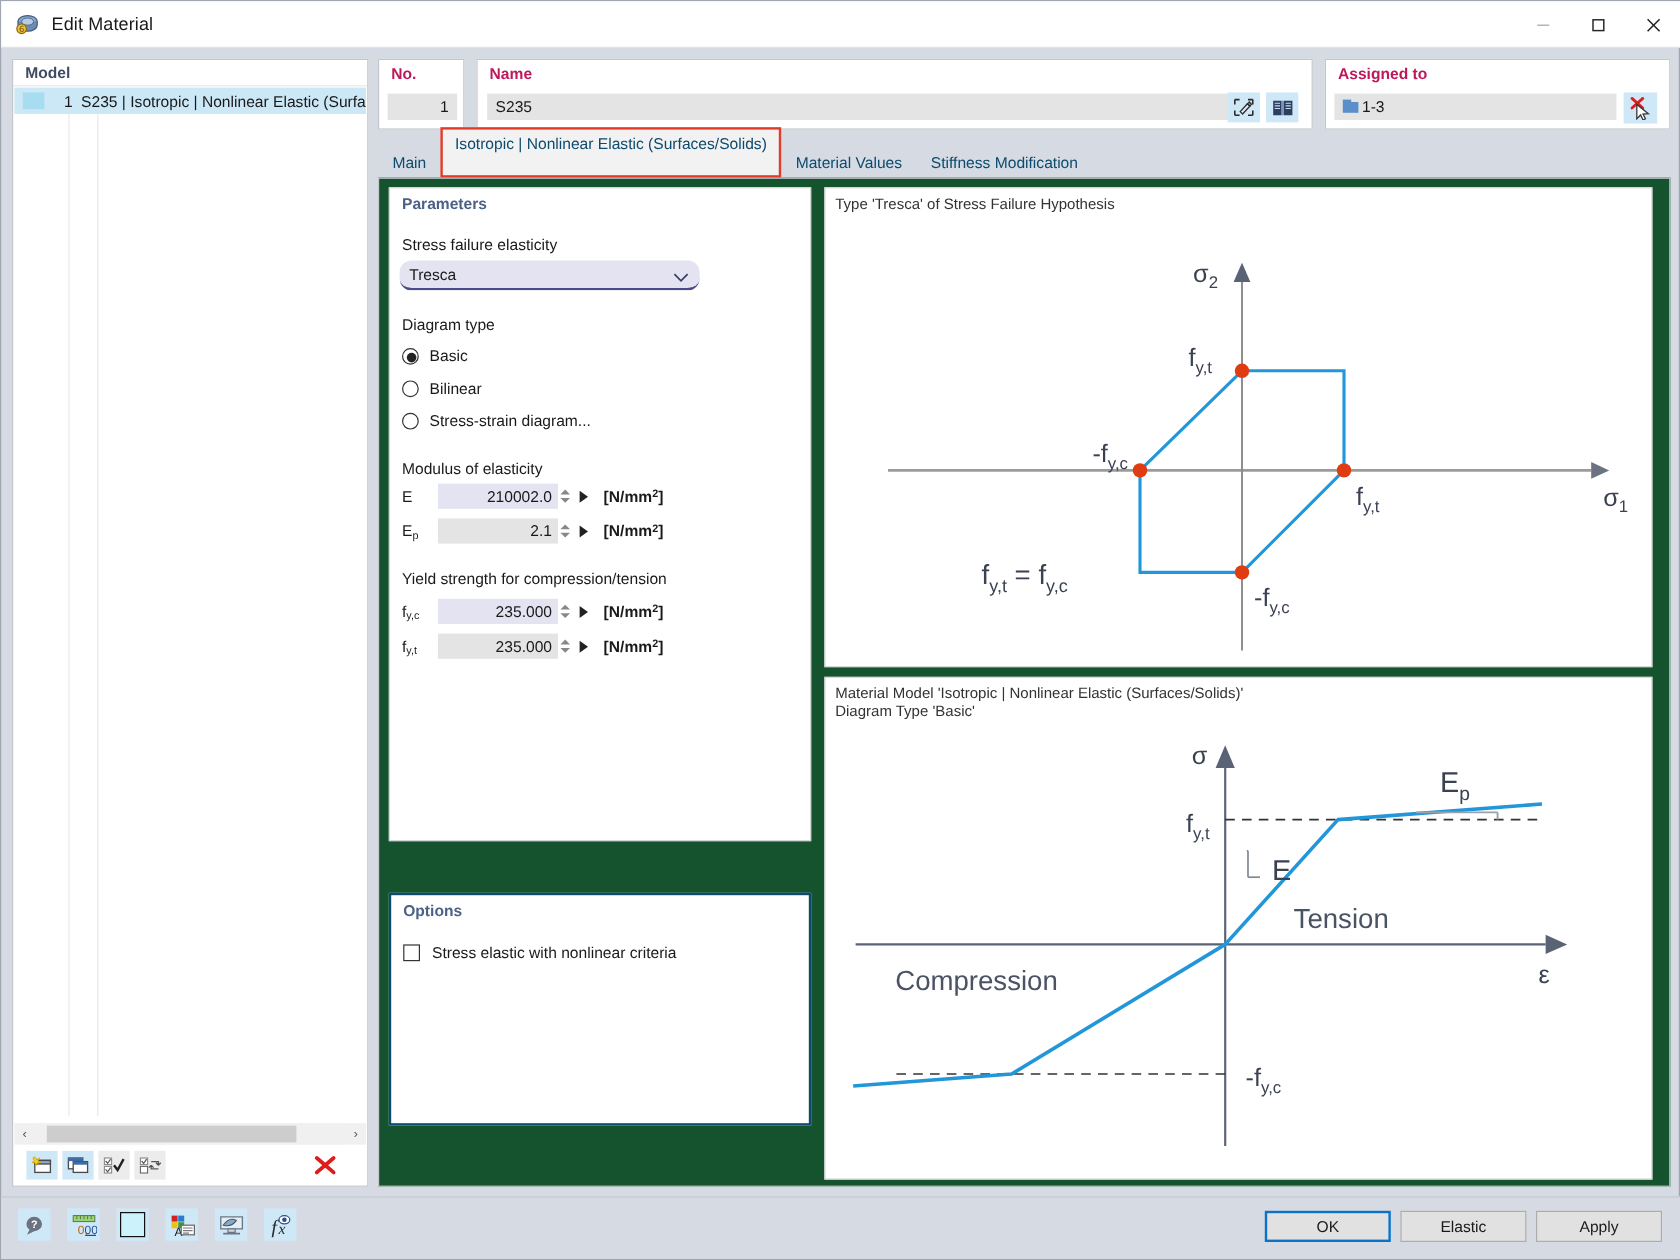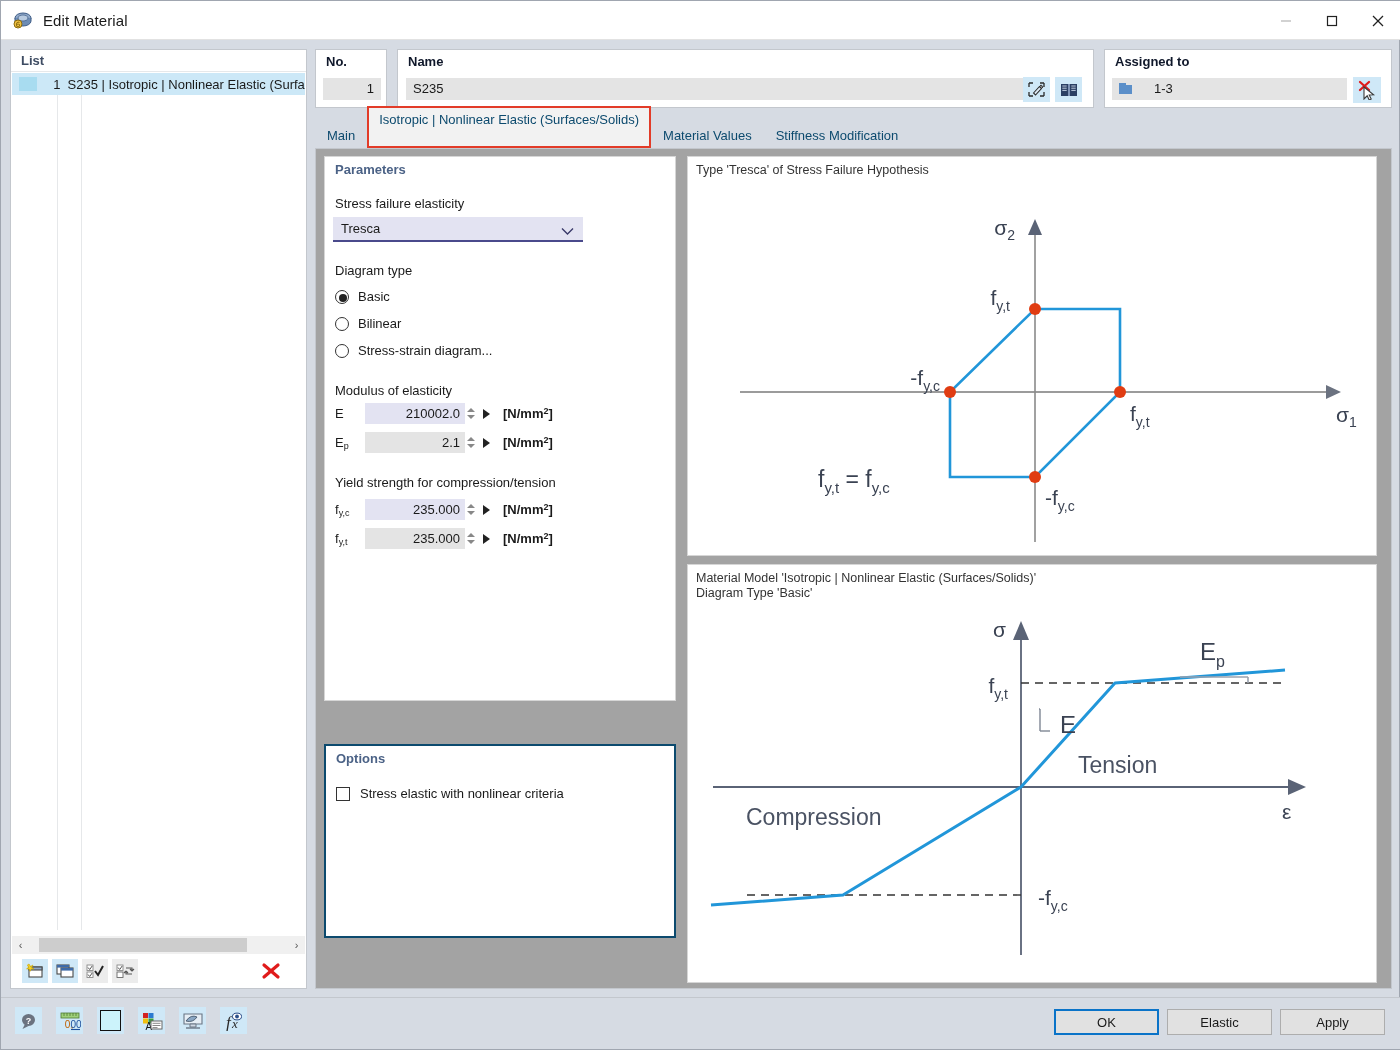--- a/index.html
+++ b/index.html
@@ -61,52 +61,52 @@
     position:absolute; left:1px; right:1px; bottom:1px; height:33px;
     background:#fff; display:flex; align-items:center; padding-left:10px; gap:4px;
   }
   .tbtn { width:26px; height:24px; display:flex; align-items:center; justify-content:center; }
   .tbtn.on { background:#cfe8f7; }
   .tbtn.off { background:#ececec; }
   .tbtn.plain { background:transparent; }
 
   
   .card { background:#fff; border:1px solid #c3c7cd; position:absolute; }
-  .card .hdr { font-weight:bold; color:#0f172a; font-size:13px; padding:4px 0 0 10px; }
+  .card .hdr { font-weight:bold; color:#be185d; font-size:13px; padding:4px 0 0 10px; }
   #card-no { left:314px; top:48px; width:72px; height:59px; }
   #card-name { left:396px; top:48px; width:697px; height:59px; }
   #card-assigned { left:1103px; top:48px; width:288px; height:59px; }
 
   .ro-field {
     background:#e4e4e4; height:22px; line-height:22px; font-size:13px;
     padding:0 7px; color:#1a1a1a;
   }
   #no-val { position:absolute; left:7px; top:28px; width:58px; text-align:right; }
   #name-val { position:absolute; left:8px; top:28px; width:620px; }
-  #assigned-val { position:absolute; left:7px; top:28px; width:235px; display:flex; align-items:center; gap:22px; }
+  #assigned-val { position:absolute; left:7px; top:28px; width:235px; display:flex; align-items:center; gap:3px; }
   .assign-ico { width:13px; height:9px; background:#5b8fc9; position:relative; flex:none; }
   .assign-ico:after{content:"";position:absolute;left:0;top:-2px;width:7px;height:2px;background:#5b8fc9;}
 
   .ibtn { position:absolute; width:27px; height:25px; background:#cfe8f7; display:flex; align-items:center; justify-content:center; }
   #btn-edit { left:1022px; top:76px; }
   #btn-lib  { left:1054px; top:76px; }
   #btn-del-assign { left:1352px; top:76px; width:28px; height:26px; background:#cfe8f7; }
 
   
   #tabs { position:absolute; left:314px; top:121px; width:1077px; height:26px; display:flex; align-items:flex-end;}
   .tab { height:25px; line-height:25px; padding:0 12px; font-size:13px; color:#0c4a6e; cursor:default;}
   .tab.active {
     background:#f2f2f2; border:2px solid #e23b28; border-bottom:2px solid #e23b28;
     height:42px; line-height:24px; position:relative; z-index:3; padding:0 10px;
   }
 
   
   #main-panel {
     position:absolute; left:314px; top:147px; width:1077px; height:841px;
-    background:#a3a3a3; border:1px solid #c3c7cd;
+    background:#14532d; border:1px solid #c3c7cd;
   }
 
   
   #params-box { position:absolute; left:8px; top:7px; width:352px; height:545px; background:#fff; border:1px solid #d6d6d6;}
   #options-box { position:absolute; left:8px; top:559px; width:352px; height:194px; background:#fff; border:2px solid #0c4a6e;margin-top:36px;}
   .box-title { font-weight:bold; color:#4b6286; font-size:13px; padding:5px 0 0 10px; }
 
   .sec-label { position:absolute; font-size:13px; color:#1a1a1a; }
 
   .combo {
@@ -192,21 +192,21 @@
       <div class="winbtn">
         <svg width="14" height="14" viewBox="0 0 14 14">
             <line x1="2" y1="2" x2="12" y2="12" stroke="#222" stroke-width="1.2"></line>
             <line x1="12" y1="2" x2="2" y2="12" stroke="#222" stroke-width="1.2"></line>
           </svg>
       </div>
     </div>
   </div>
 
   <div id="listpanel">
-    <div id="list-header">List</div>
+    <div id="list-header">Model</div>
     <div class="vsep"></div>
     <div class="vsep2"></div>
     <div id="list-rows">
       <div class="list-row">
         <span class="swatch"></span>
         <span class="num">1</span>
         <span class="lbl">S235 | Isotropic | Nonlinear Elastic (Surfac</span>
       </div>
     </div>
 
@@ -309,21 +309,21 @@
     <div class="tab">Stiffness Modification</div>
   </div>
 
   <div id="main-panel">
 
     <div id="params-box">
       <div class="box-title">Parameters</div>
 
       <div class="sec-label" style="left:10px; top:39px;">Stress failure elasticity</div>
 
-      <div class="combo" style="left:8px; top:60px; width:250px;">
+      <div class="combo" style="left:8px; top:60px; width:250px;border-radius:10px;">
         <span>Tresca</span>
         <span class="chev">
           <svg width="13" height="9" viewBox="0 0 13 9">
               <path d="M1 1.5 L6.5 7 L12 1.5" fill="none" stroke="#3a3a6a" stroke-width="1.4"></path>
             </svg>
         </span>
       </div>
 
       <div class="sec-label" style="left:10px; top:106px;">Diagram type</div>
 

